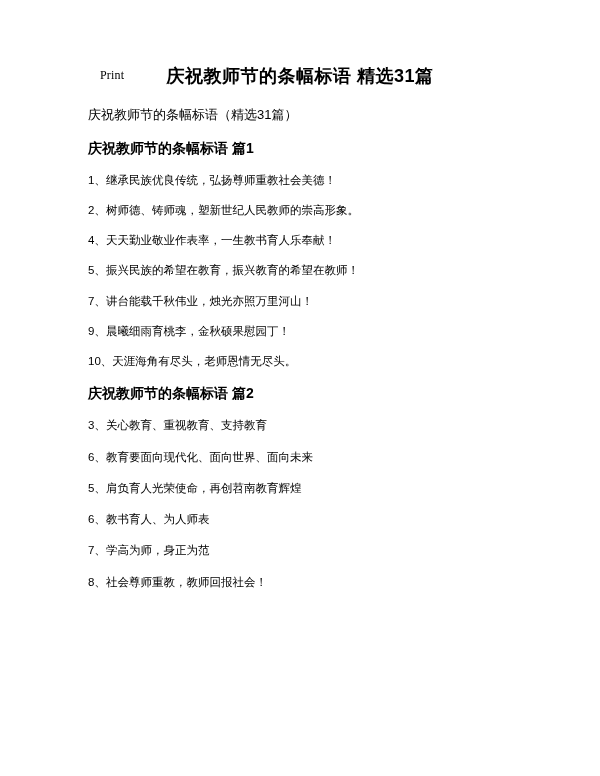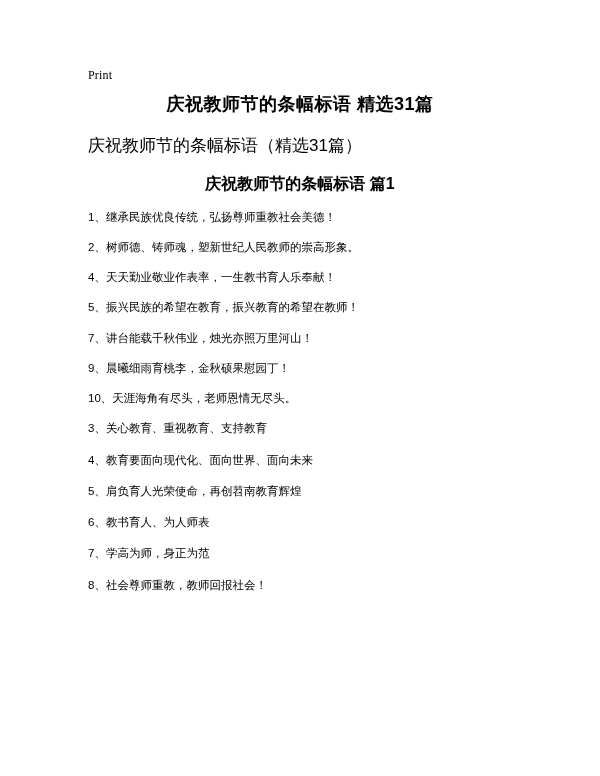--- a/index.html
+++ b/index.html
@@ -17,48 +17,47 @@
   .page {
     position: relative;
     width: 600px;
     height: 776px;
     box-sizing: border-box;
     padding: 0 88px 0 88px;
   }
   .print-label {
     position: absolute;
     top: 68px;
-    left: 88px;
+    left: 100px;
     font-family: "Liberation Serif", serif;
     font-size: 12px;
     letter-spacing: 0.2px;
     color: #000;
   }
   .doc-body {
-    padding-top: 92px;
+    padding-top: 64px;
   }
   .doc-title {
     text-align: center;
     font-size: 18px;
     font-weight: bold;
     letter-spacing: 0.5px;
     margin: 0 0 16px 0;
     line-height: 1.4;
   }
   .doc-subtitle {
-    font-size: 17px;
+    font-size: 13px;
     margin: 0 0 13px 0;
     line-height: 1.5;
   }
   .section-heading {
-    font-size: 16px;
+    font-size: 14px;
     font-weight: bold;
     margin: 8px 0 13px 0;
     line-height: 1.5;
-    text-align: center;
   }
   .item-line {
     font-size: 11.5px;
     margin: 0 0 13px 0;
     line-height: 1.5;
   }
   .section + .section {
     margin-top: 4px;
   }
   .section-2 .item-line {
@@ -83,22 +82,23 @@
       <p class="item-line">1、继承民族优良传统，弘扬尊师重教社会美德！</p>
       <p class="item-line">2、树师德、铸师魂，塑新世纪人民教师的崇高形象。</p>
       <p class="item-line">4、天天勤业敬业作表率，一生教书育人乐奉献！</p>
       <p class="item-line">5、振兴民族的希望在教育，振兴教育的希望在教师！</p>
       <p class="item-line">7、讲台能载千秋伟业，烛光亦照万里河山！</p>
       <p class="item-line">9、晨曦细雨育桃李，金秋硕果慰园丁！</p>
       <p class="item-line">10、天涯海角有尽头，老师恩情无尽头。</p>
     </div>
 
     <div class="section section-2">
+      <div class="section-heading">庆祝教师节的条幅标语 篇2</div>
       <p class="item-line">3、关心教育、重视教育、支持教育</p>
-      <p class="item-line">4、教育要面向现代化、面向世界、面向未来</p>
+      <p class="item-line">6、教育要面向现代化、面向世界、面向未来</p>
       <p class="item-line">5、肩负育人光荣使命，再创苕南教育辉煌</p>
       <p class="item-line">6、教书育人、为人师表</p>
       <p class="item-line">7、学高为师，身正为范</p>
       <p class="item-line">8、社会尊师重教，教师回报社会！</p>
     </div>
 
   </div>
 </div>
 
 </body></html>

